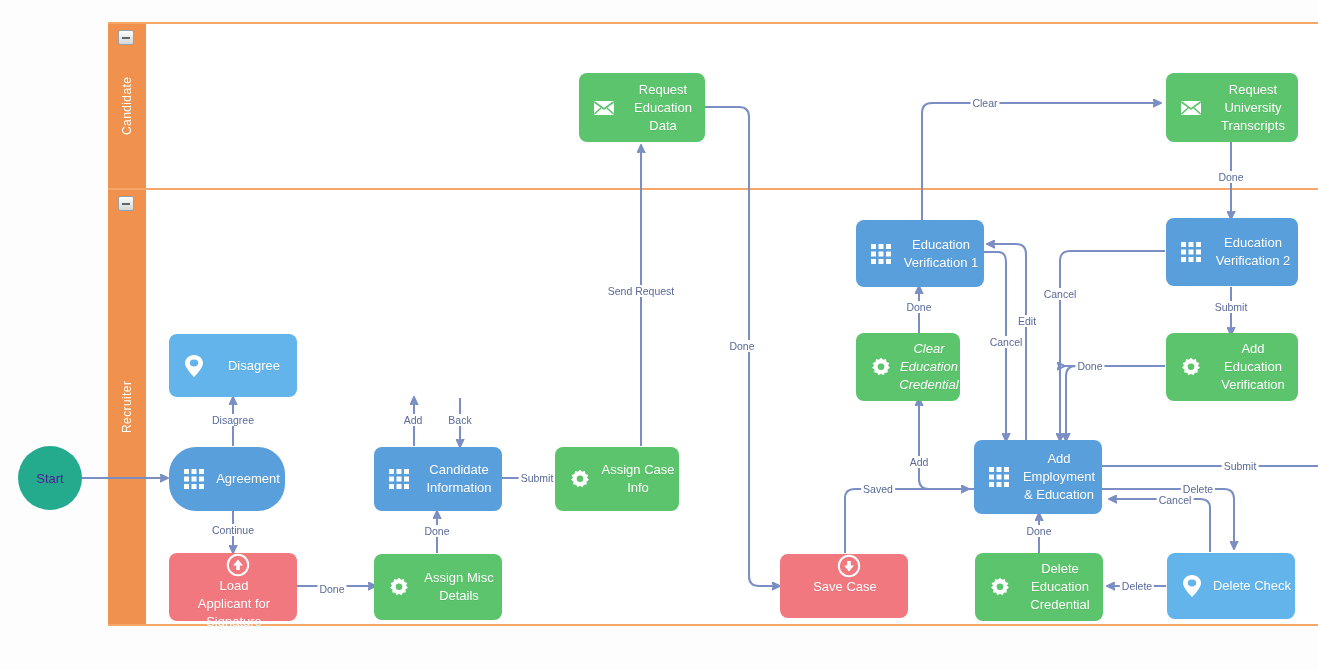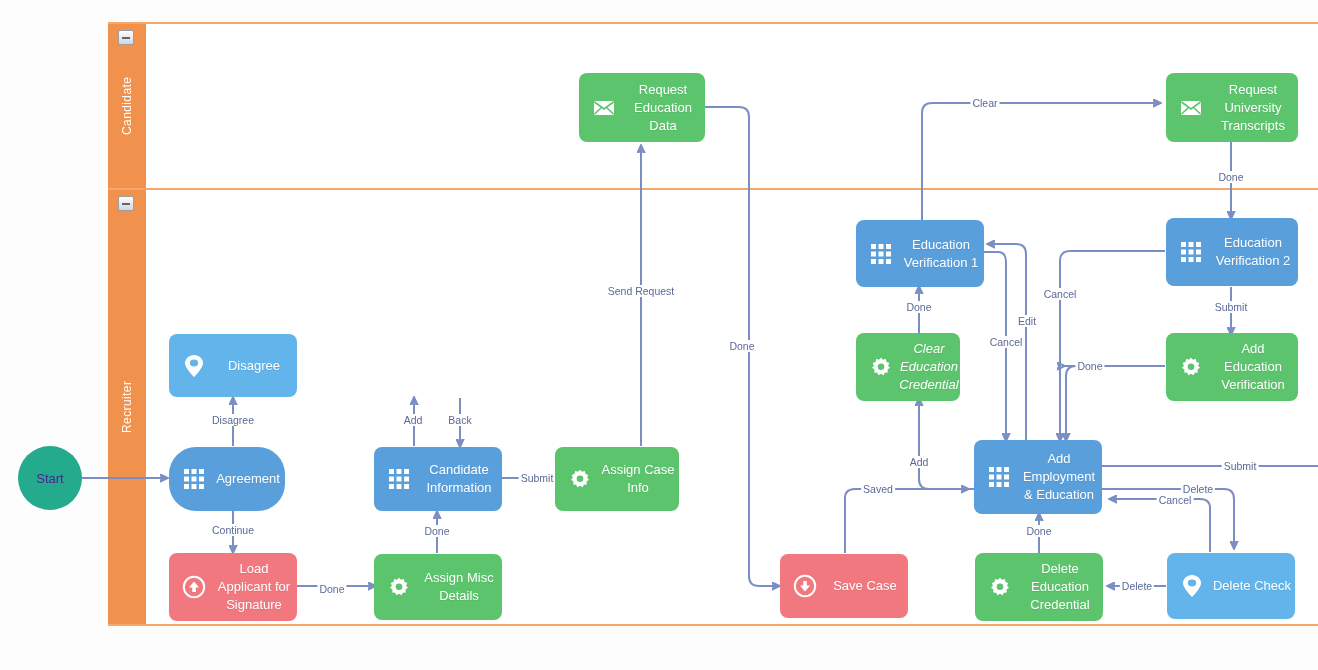--- a/index.html
+++ b/index.html
@@ -20,21 +20,21 @@
 
   
   .node{position:absolute;border-radius:8px;display:flex;align-items:center;
         box-sizing:border-box;color:#fff;}
   .node .ico{flex:0 0 auto;width:30px;display:flex;align-items:center;justify-content:center;margin-left:10px;}
   .node .lbl{flex:1 1 auto;text-align:center;font-size:13px;line-height:18px;padding:0 0 0 2px;
              white-space:pre-line;text-shadow:0 1px 0 rgba(0,0,0,.07);}
   .blue-l{background:#62b4ea;}
   .blue-m{background:#599fdc;}
   .green{background:#5cc46c;}
-  .red{background:#f0787e;}
+  .red{background:#f0787e;flex-direction:column;}
   .start{position:absolute;border-radius:50%;background:#24ab8e;color:#4c1d95;
          display:flex;align-items:center;justify-content:center;font-size:13px;}
 
   
   svg.edges{position:absolute;left:0;top:0;width:1318px;height:670px;overflow:visible;}
   svg.edges path,svg.edges line{fill:none;stroke:#7a8ec4;stroke-width:2;}
   .elabel{position:absolute;font-size:10.5px;color:#5a6a98;background:#fff;
           padding:0 2px;white-space:nowrap;transform:translate(-50%,-50%);line-height:12px;}
 </style>
 </head>

